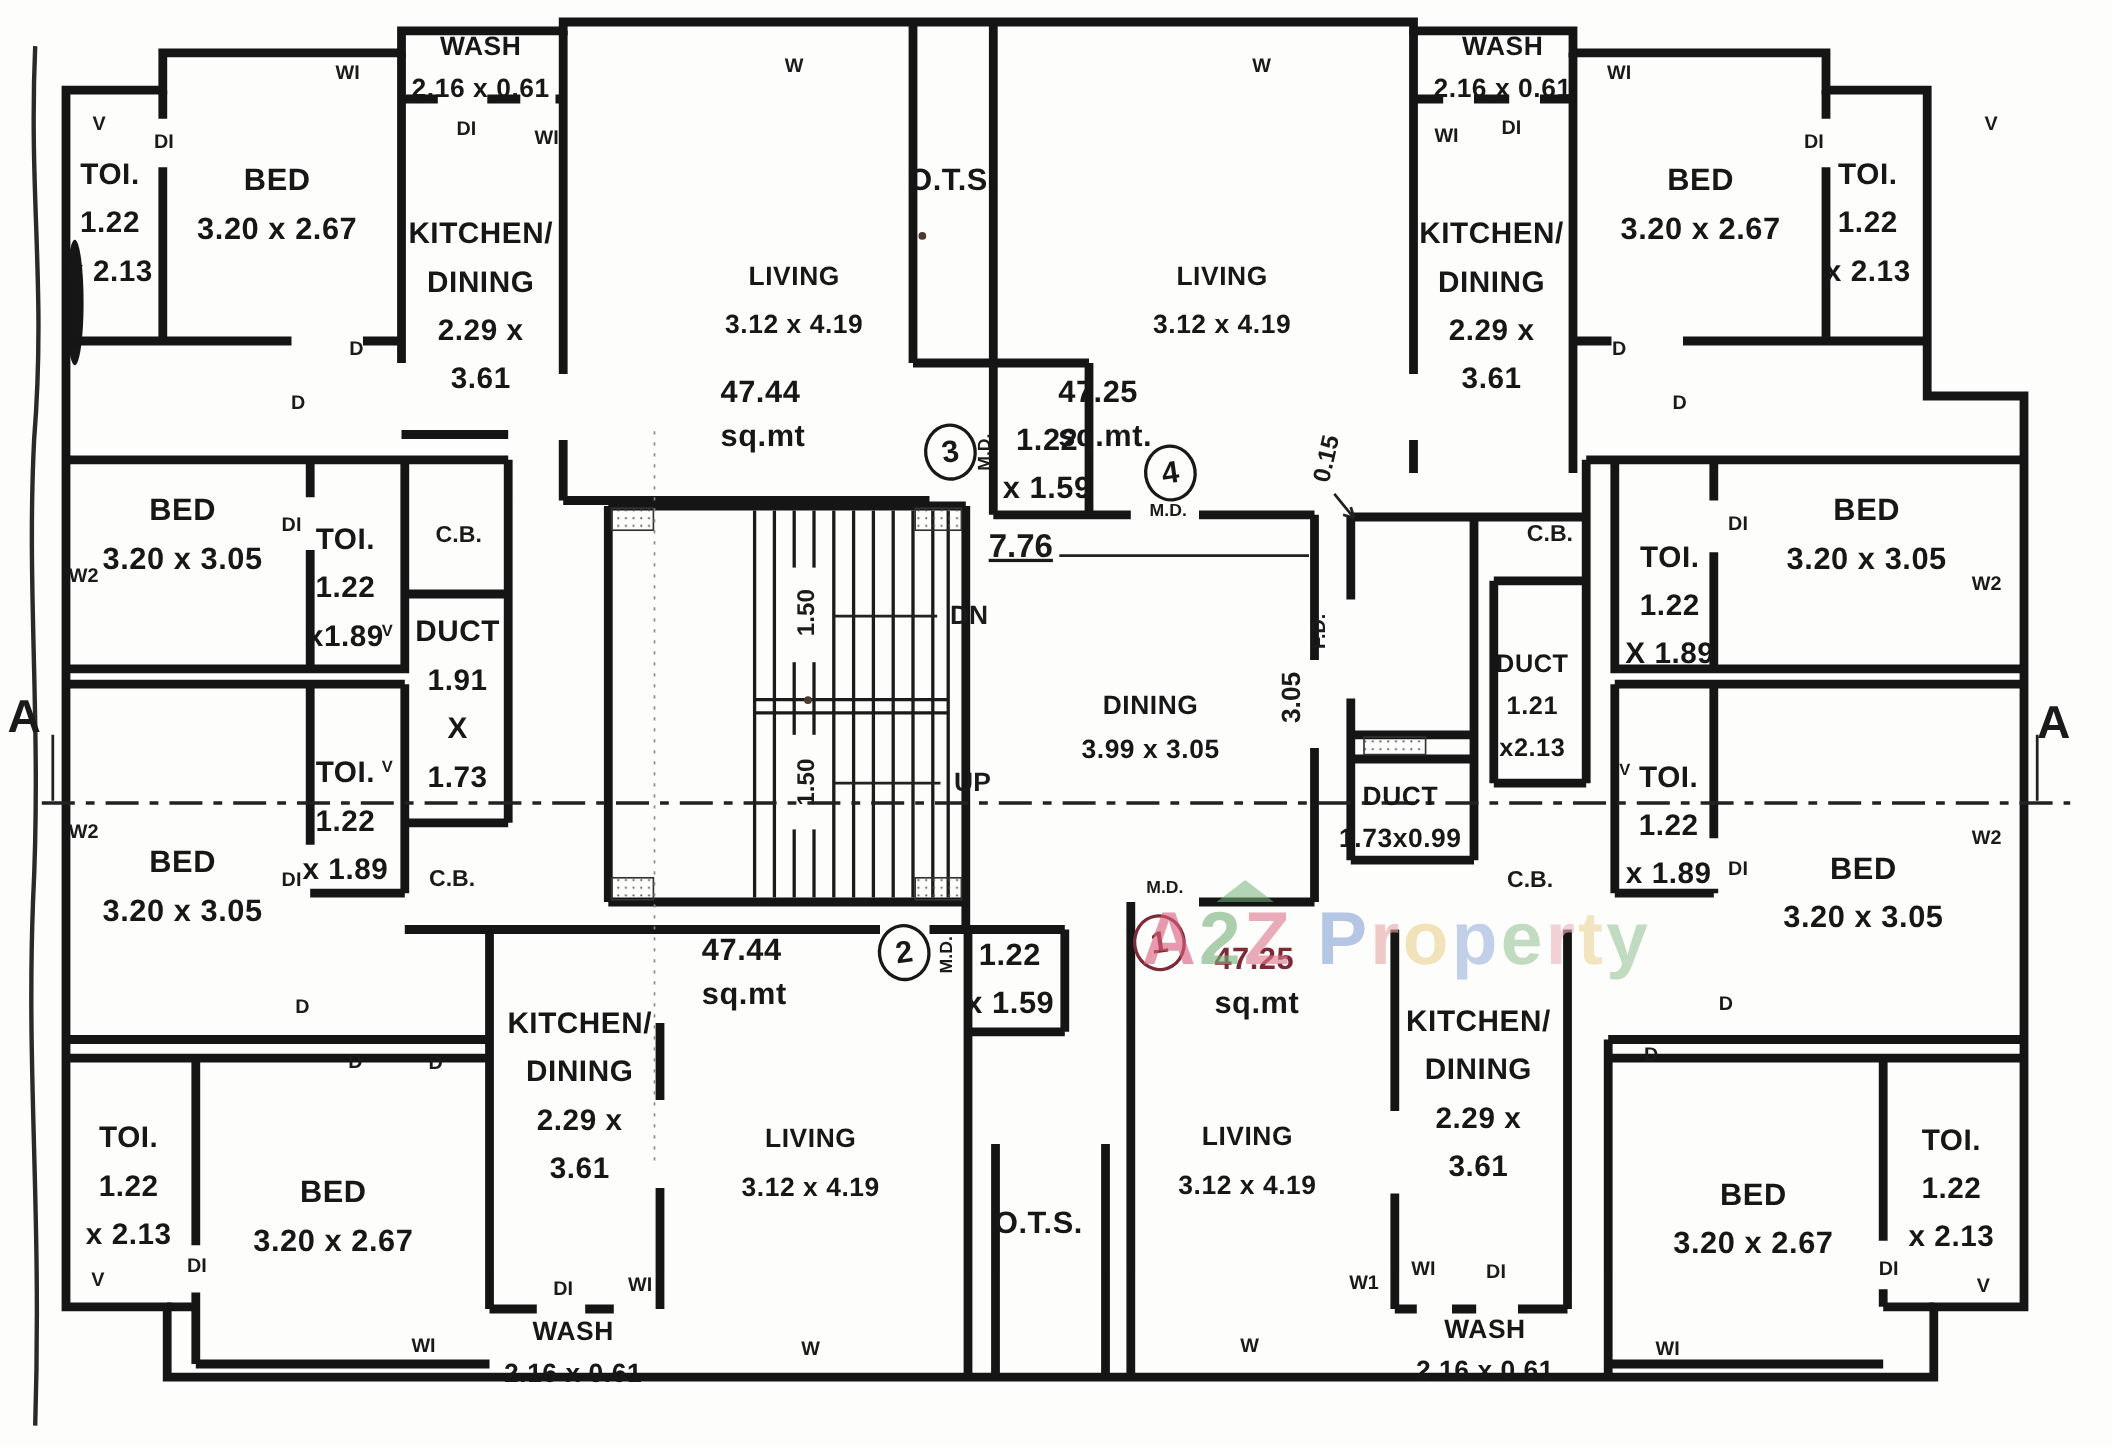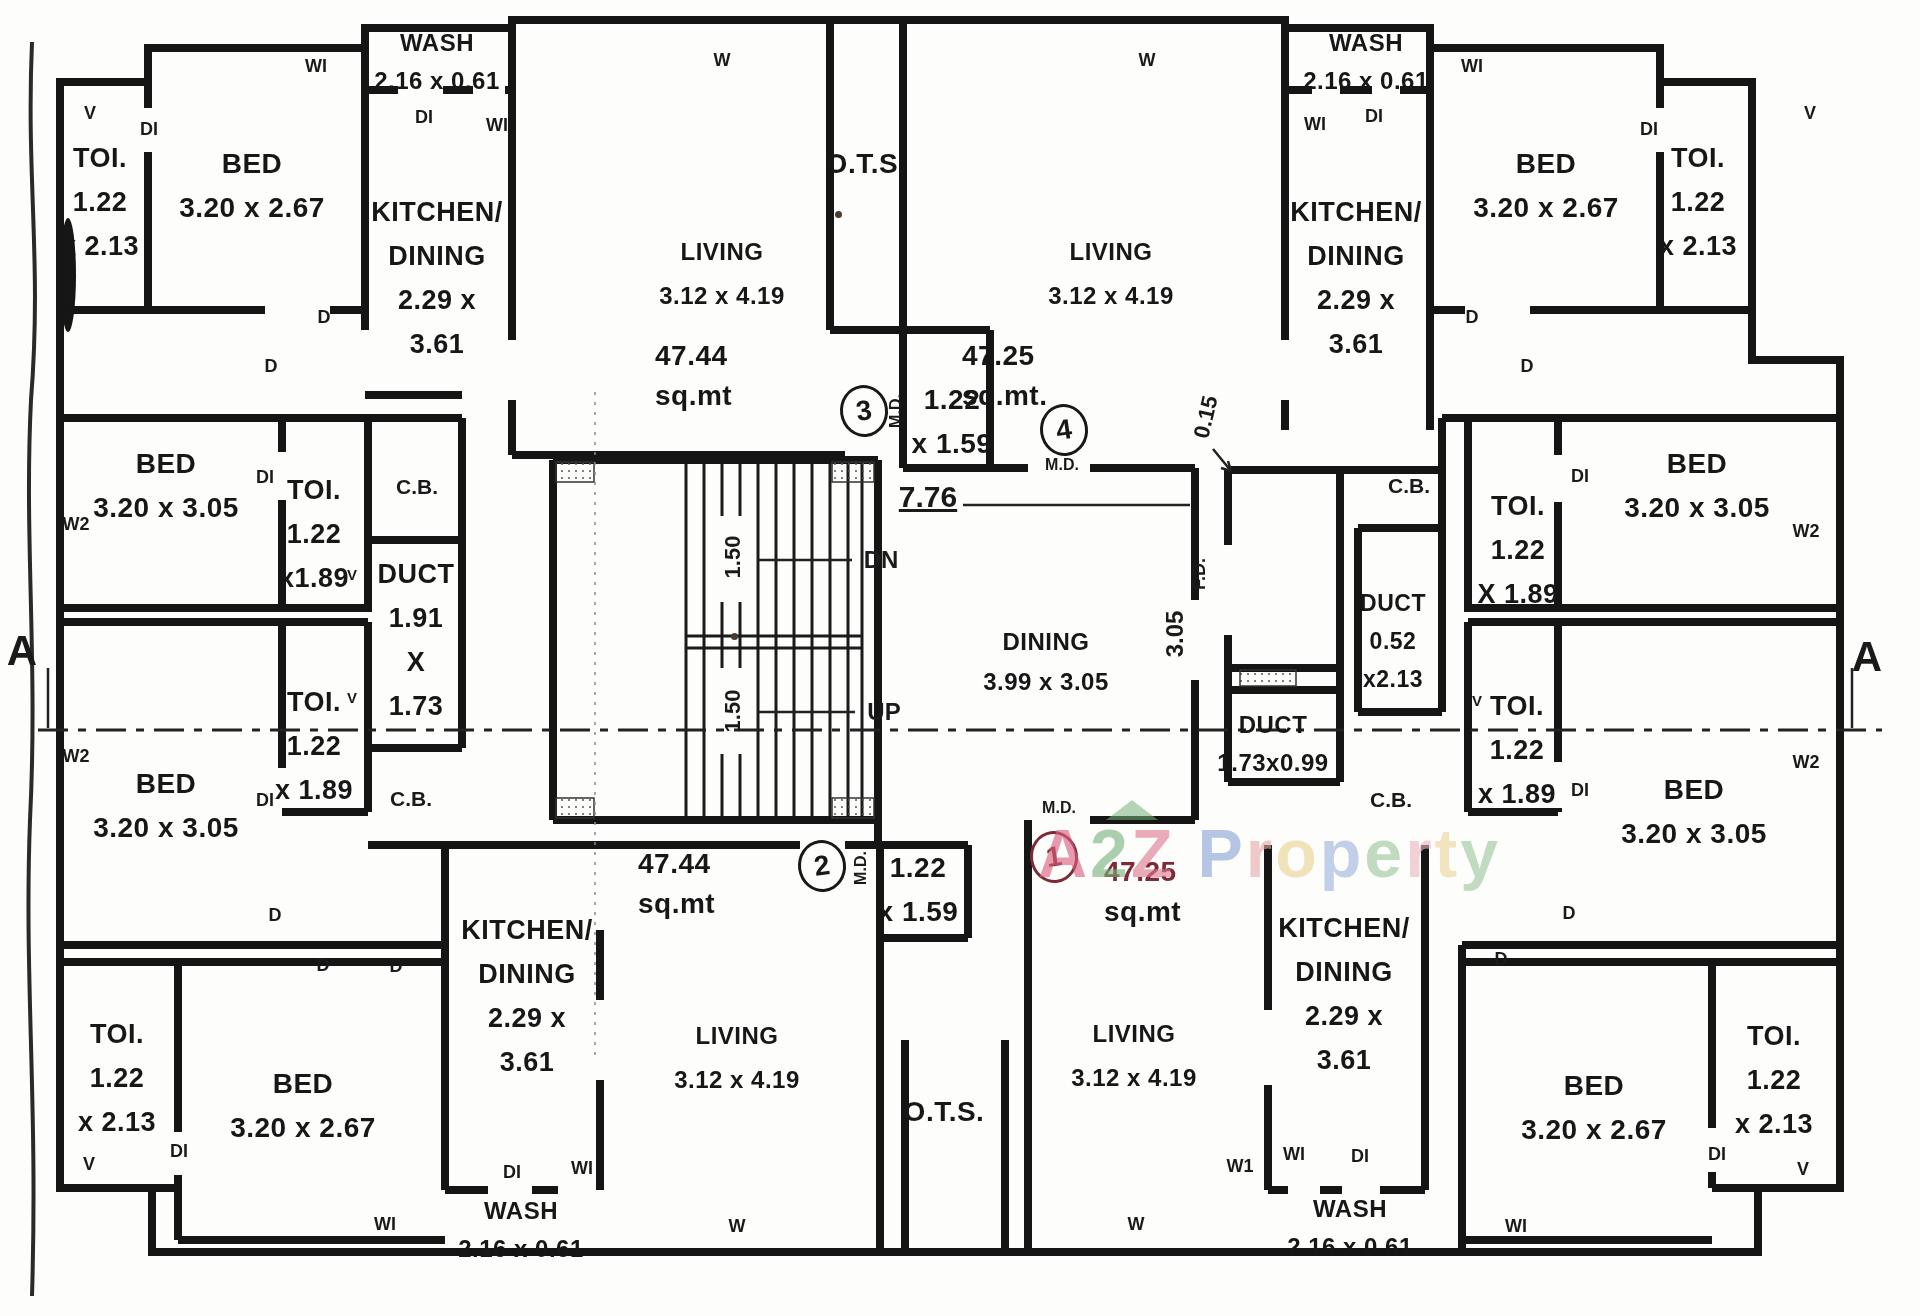--- a/index.html
+++ b/index.html
@@ -173,21 +173,21 @@
   <div class="rl f28 lh44" style="left:952px;top:378px;">
     <div>1.22</div>
       <div>x 1.59</div>
   </div>
   <div class="rl f30 lh40" style="left:1046px;top:598px;">
     <div>DINING</div>
       <div>3.99 x 3.05</div>
   </div>
   <div class="rl f23 lh38" style="left:1393px;top:584px;">
     <div>DUCT</div>
-      <div>0.52</div>
+      <div>1.21</div>
       <div>x2.13</div>
   </div>
   <div class="rl f24 lh38" style="left:1273px;top:706px;">
     <div>DUCT</div>
       <div>1.73x0.99</div>
   </div>
   <div class="rl f28 lh44" style="left:918px;top:846px;">
     <div>1.22</div>
       <div>x 1.59</div>
   </div>

